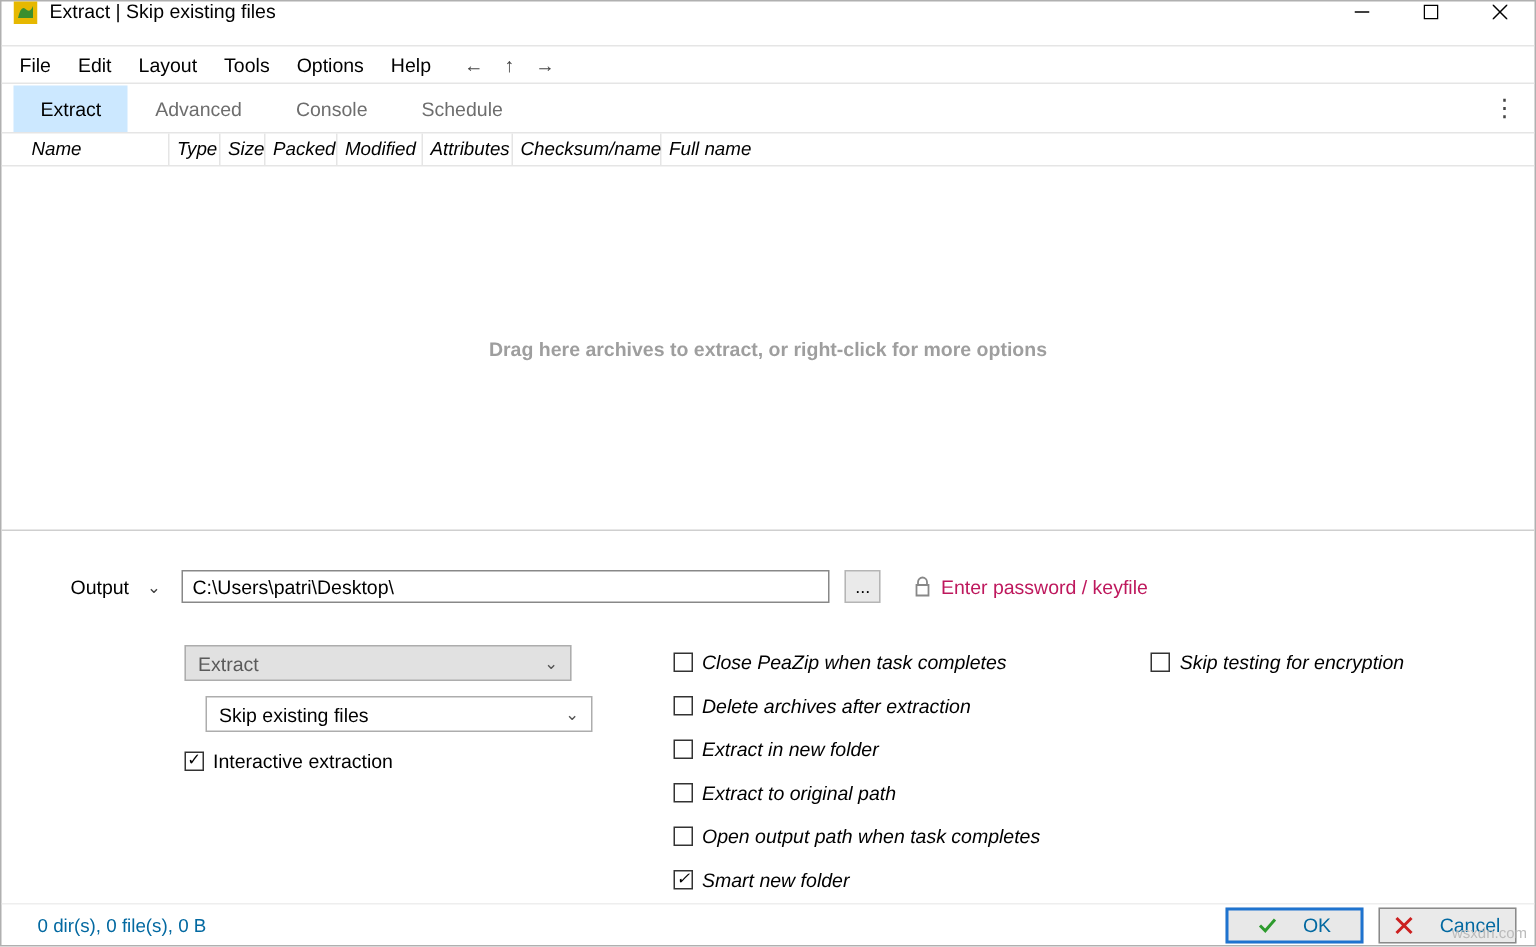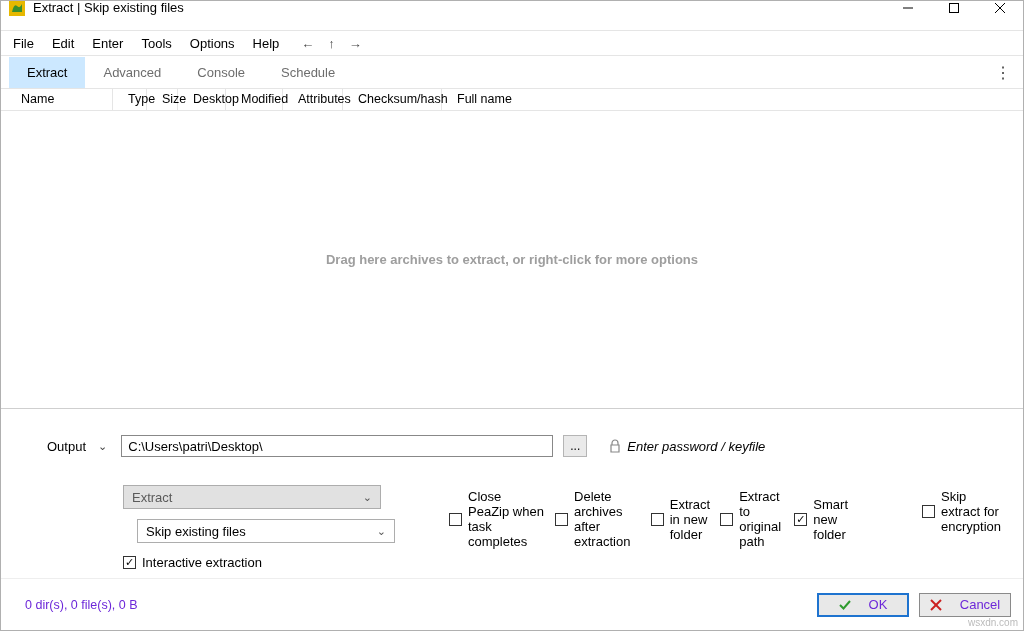--- a/index.html
+++ b/index.html
@@ -17,56 +17,56 @@
 .menubar .nav-arrows { display: flex; gap: 2px; margin-left: 6px; }
 .menubar .nav-arrow { padding: 2px 6px; color: #444; cursor: default; font-family: sans-serif; }
 
 .tabbar { display: flex; align-items: center; height: 34px; border-top: 1px solid #e5e5e5; border-bottom: 1px solid #e5e5e5; padding: 0 8px; }
 .tabbar .tab { padding: 8px 18px; color: #6d6d6d; cursor: default; font-size: 13px; }
 .tabbar .tab.active { background: #cce8ff; color: #000; }
 .tabbar .spacer { flex: 1; }
 .kebab { width: 24px; text-align: center; color: #444; font-size: 16px; cursor: default; }
 
 .column-headers { display: flex; height: 22px; border-bottom: 1px solid #e5e5e5; font-size: 12.5px; }
-.column-headers .col { padding: 3px 15px; border-right: 1px solid #e5e5e5; white-space: nowrap; }
+.column-headers .col { padding: 3px 5px; border-right: 1px solid #e5e5e5; white-space: nowrap; font-style: italic; }
 .col.name { width: 112px; padding-left: 20px; }
 .col.type { width: 34px; }
 .col.size { width: 30px; }
 .col.packed { width: 48px; }
 .col.modified { width: 57px; }
 .col.attributes { width: 60px; }
 .col.checksum { width: 99px; }
 .col.fullname { flex: 1; border-right: none; }
 
 .drop-area { flex: 1; display: flex; align-items: center; justify-content: center; color: #9e9e9e; font-size: 13px; font-weight: 600; }
 
 .divider { height: 1px; background: #cfcfcf; }
 
 .options-panel { padding: 26px 22px 8px 46px; }
 .output-row { display: flex; align-items: center; gap: 10px; margin-bottom: 28px; }
 .output-label { font-size: 13px; margin-right: 2px; }
 .output-caret { font-size: 11px; color: #444; cursor: default; margin-right: 4px; }
 .output-input { width: 432px; height: 22px; padding: 0 6px; border: 1px solid #888; font-size: 13px; font-family: inherit; }
 .browse-btn { width: 24px; height: 22px; border: 1px solid #b5b5b5; background: #eaeaea; font-size: 12px; cursor: default; display: flex; align-items: center; justify-content: center; }
-.password-link { display: flex; align-items: center; gap: 6px; margin-left: 12px; color: #000000; cursor: default; font-style: italic; }
+.password-link { display: flex; align-items: center; gap: 6px; margin-left: 12px; color: #be185d; cursor: default; }
 .lock-icon { width: 12px; height: 14px; }
 
 .controls-row { display: flex; gap: 54px; align-items: flex-start; margin-left: 76px; }
 .controls-col { display: flex; flex-direction: column; gap: 10px; }
 .combo { width: 258px; height: 24px; border: 1px solid #adadad; background: #e1e1e1; display: flex; align-items: center; padding: 0 8px; font-size: 13px; color: #5a5a5a; position: relative; cursor: default; }
 .combo.active { background: #fff; color: #000; margin-left: 14px; }
 .combo .caret { position: absolute; right: 8px; font-size: 11px; color: #555; }
 .checkbox-row { display: flex; align-items: center; gap: 6px; font-size: 13px; margin-top: 4px; cursor: default; }
 .checkbox-row.standalone { margin-top: 2px; }
 .cb { width: 13px; height: 13px; border: 1px solid #333; display: flex; align-items: center; justify-content: center; flex-shrink: 0; }
 .cb.checked::after { content: "✓"; font-size: 11px; line-height: 1; color: #000; }
-.checkbox-list { display: flex; flex-direction: row; gap: 10px; }
+.checkbox-list { display: flex; flex-direction: column; gap: 10px; font-style: italic; }
 .col-right-checkbox { margin-left: 20px; }
 
-.statusbar { display: flex; align-items: center; height: 52px; padding: 0 12px 0 24px; font-size: 12.5px; color: #6d28d9; border-top: 1px solid #eee; }
+.statusbar { display: flex; align-items: center; height: 28px; padding: 0 12px 0 24px; font-size: 12.5px; color: #0369a1; border-top: 1px solid #eee; }
 .statusbar .spacer { flex: 1; }
 .footer-btn { width: 92px; height: 24px; border: 1px solid #8a8a8a; background: #eaeaea; display: flex; align-items: center; justify-content: center; gap: 18px; font-size: 13px; cursor: default; margin-left: 10px; }
 .footer-btn.ok { border: 2px solid #1e73cf; background: #e8e8e8; }
 .btn-icon { width: 12px; height: 12px; }
 
 .watermark { position: absolute; bottom: 3px; right: 6px; font-size: 10px; color: #bbb; }
 </style>
 </head>
 <body>
 
@@ -92,21 +92,21 @@
           <line x1="0" y1="0" x2="10" y2="10" stroke="#000"></line>
           <line x1="10" y1="0" x2="0" y2="10" stroke="#000"></line>
         </svg>
       </div>
   </div>
 </div>
 
 <div class="menubar">
   <span class="menu-item">File</span>
   <span class="menu-item">Edit</span>
-  <span class="menu-item">Enter</span>
+  <span class="menu-item">Layout</span>
   <span class="menu-item">Tools</span>
   <span class="menu-item">Options</span>
   <span class="menu-item">Help</span>
   <div class="nav-arrows">
     <span class="nav-arrow">←</span>
     <span class="nav-arrow">↑</span>
     <span class="nav-arrow">→</span>
   </div>
 </div>
 
@@ -116,24 +116,24 @@
   <div class="tab">Console</div>
   <div class="tab">Schedule</div>
   <div class="spacer"></div>
   <div class="kebab">⋮</div>
 </div>
 
 <div class="column-headers">
   <div class="col name">Name</div>
   <div class="col type">Type</div>
   <div class="col size">Size</div>
-  <div class="col packed">Desktop</div>
+  <div class="col packed">Packed</div>
   <div class="col modified">Modified</div>
   <div class="col attributes">Attributes</div>
-  <div class="col checksum">Checksum/hash</div>
+  <div class="col checksum">Checksum/name</div>
   <div class="col fullname">Full name</div>
 </div>
 
 <div class="drop-area">
   <span>Drag here archives to extract, or right-click for more options</span>
 </div>
 
 <div class="divider"></div>
 
 <div class="options-panel">
@@ -178,29 +178,33 @@
       </div>
       <div class="checkbox-row">
         <span class="cb"></span>
         <span>Extract in new folder</span>
       </div>
       <div class="checkbox-row">
         <span class="cb"></span>
         <span>Extract to original path</span>
       </div>
       <div class="checkbox-row">
+        <span class="cb"></span>
+        <span>Open output path when task completes</span>
+      </div>
+      <div class="checkbox-row">
         <span class="cb checked"></span>
         <span>Smart new folder</span>
       </div>
     </div>
 
     <div class="checkbox-list col-right-checkbox">
       <div class="checkbox-row">
         <span class="cb"></span>
-        <span>Skip extract for encryption</span>
+        <span>Skip testing for encryption</span>
       </div>
     </div>
   </div>
 </div>
 
 <div class="statusbar">
   <span>0 dir(s), 0 file(s), 0 B</span>
   <div class="spacer"></div>
   <div class="footer-btn ok">
     <svg class="btn-icon" viewBox="0 0 12 12">

